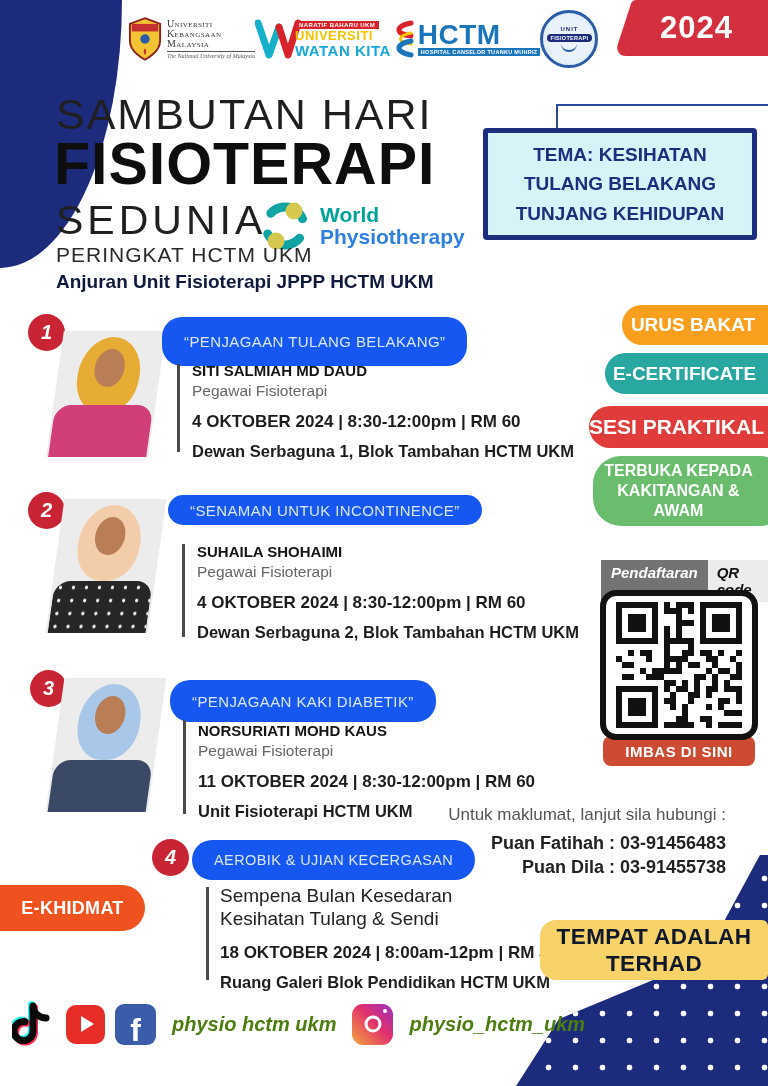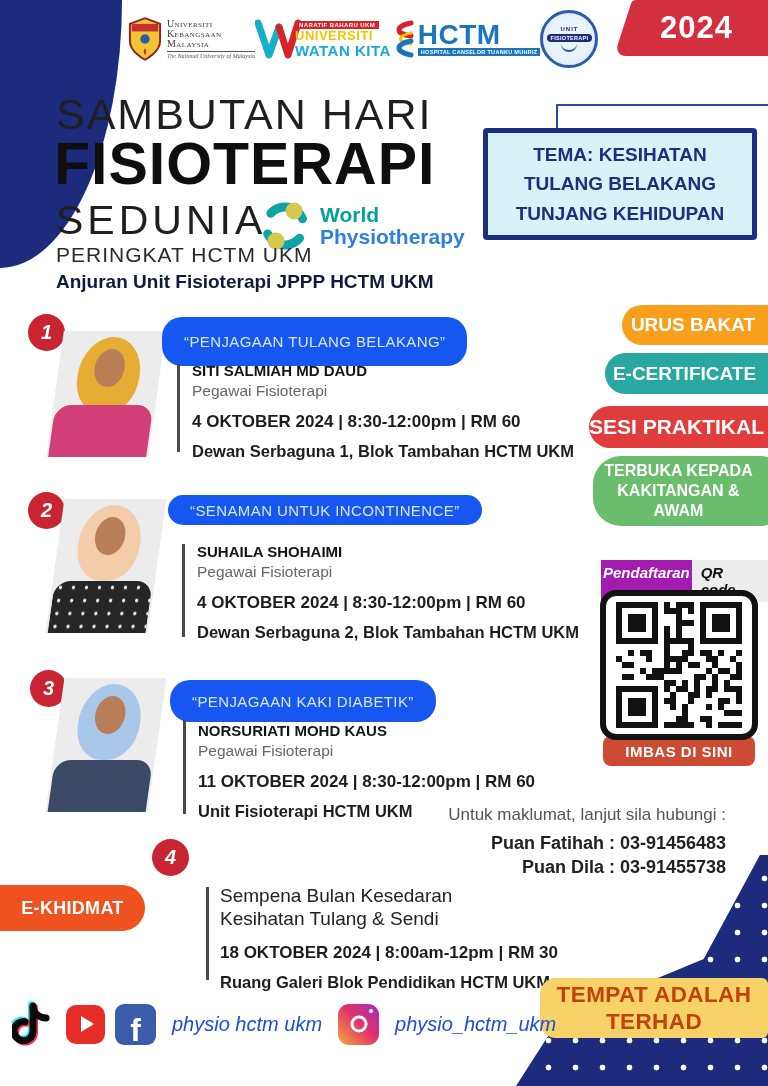--- a/index.html
+++ b/index.html
@@ -62,21 +62,21 @@
   
   .ribbon { color:#fff; font-weight:800; display:flex; align-items:center; justify-content:center; text-align:center;
     border-radius:24px; padding-right:24px; }
   .rb1 { left:622px; top:305px; width:166px; height:40px; background:#F8A01D; font-size:19px; }
   .rb2 { left:605px; top:353px; width:183px; height:41px; background:#29A7A1; font-size:19px; }
   .rb3 { left:589px; top:406px; width:199px; height:42px; background:#E13C3C; font-size:21px; }
   .rb4 { left:593px; top:456px; width:195px; height:70px; background:#69BD6C; font-size:16px; line-height:1.25; border-radius:28px; }
 
   
   .reg-labels { left:601px; top:560px; display:flex; font-style:italic; font-weight:700; font-size:15px; }
-  .reg-red { background:#a21caf; color:#fff; padding:4px 2px; }
+  .reg-red { background:#737373; color:#fff; padding:4px 10px; }
   .reg-gray { background:#ECECEC; color:#111; padding:4px 9px; }
   .imbas { left:603px; top:736px; width:152px; height:30px; background:#CD4A33; border-radius:8px;
     color:#fff; font-weight:700; font-size:15px; display:flex; align-items:center; justify-content:center; letter-spacing:.5px; }
   .qr-box { left:600px; top:590px; width:158px; height:150px; background:#fff; border:6px solid #121212; border-radius:16px;
     display:flex; align-items:center; justify-content:center; }
 
   
   .num { width:37px; height:37px; border-radius:50%; background:#C92433; color:#fff;
     display:flex; align-items:center; justify-content:center; font-weight:700; font-style:italic; font-size:20px; }
   .photo { background:#ECECEC; transform:skewX(-8deg); overflow:hidden; }
@@ -97,32 +97,32 @@
   .info .venue { font-weight:700; font-size:16.5px; color:#1d1d1d; }
   .info .desc { font-size:19px; color:#222; line-height:1.2; }
   .info .mt { margin-top:12px; }
 
   
   .ekhidmat { left:0; top:885px; width:145px; height:46px; background:#F0521F; border-radius:0 26px 26px 0;
     color:#fff; font-weight:800; font-size:18px; display:flex; align-items:center; justify-content:center; letter-spacing:.3px; }
   .contact { right:42px; top:805px; width:330px; text-align:right; }
   .contact .intro { font-size:17px; color:#555; margin-bottom:6px; }
   .contact .ph { font-weight:700; font-size:18px; color:#222; line-height:1.35; }
-  .limited { left:540px; top:978px; width:228px; height:60px; background:#F6D269; border-radius:16px 6px 6px 16px;
-    color:#c2410c; font-weight:800; font-size:22.5px; line-height:1.2; display:flex; align-items:center; justify-content:center;
+  .limited { left:540px; top:920px; width:228px; height:60px; background:#F6D269; border-radius:16px 6px 6px 16px;
+    color:#0f172a; font-weight:800; font-size:22.5px; line-height:1.2; display:flex; align-items:center; justify-content:center;
     text-align:center; letter-spacing:.4px; padding:0 10px; }
 
   
   .social { left:12px; top:1000px; display:flex; align-items:center; gap:10px; }
   .tiktok { width:44px; height:48px; }
   .yt { width:39px; height:39px; background:#E62D27; border-radius:10px; display:flex; align-items:center; justify-content:center; }
   .yt-play { width:0; height:0; border-left:13px solid #fff; border-top:8px solid transparent; border-bottom:8px solid transparent; margin-left:3px; }
   .fb { width:41px; height:41px; background:#3B5CA8; border-radius:9px; display:flex; align-items:flex-end; justify-content:center; overflow:hidden; }
   .fb span { color:#fff; font-weight:800; font-size:32px; line-height:30px; }
-  .handle { font-weight:400; font-style:italic; font-size:20px; color:#1d4ed8; margin:0 6px; }
+  .handle { font-weight:700; font-style:italic; font-size:20px; color:#4d7c0f; margin:0 6px; }
   .ig { width:41px; height:41px; border-radius:11px; background:linear-gradient(45deg,#F5A83C,#E1306C 55%,#9B30BF); position:relative; }
   .ig-lens { position:absolute; left:50%; top:50%; transform:translate(-50%,-50%); width:17px; height:17px; border:3px solid #fff; border-radius:50%; }
   .ig-dot { position:absolute; right:6px; top:5px; width:4px; height:4px; background:#fff; border-radius:50%; }
 </style>
 </head>
 <body>
 
 <div class="poster">
 
   <div class="abs corner-tl"></div>
@@ -252,20 +252,21 @@
   <div class="abs topic-pill" style="left:170px; top:672px; height:42px;margin-top:8px;">“PENJAGAAN KAKI DIABETIK”</div>
   <div class="abs vline" style="left:183px; top:720px; height:94px;"></div>
   <div class="abs info" style="left:198px; top:722px;">
     <span class="name">NORSURIATI MOHD KAUS</span>
     <span class="role">Pegawai Fisioterapi</span>
     <span class="dt">11 OKTOBER 2024 | 8:30-12:00pm | RM 60</span>
     <span class="venue">Unit Fisioterapi HCTM UKM</span>
   </div>
 
   <div class="abs num" style="left:152px; top:839px;">4</div>
+  <div class="abs topic-pill" style="left:192px; top:840px; height:40px; font-size:14.5px;">AEROBIK &amp; UJIAN KECERGASAN</div>
   <div class="abs vline" style="left:206px; top:887px; height:93px;"></div>
   <div class="abs info" style="left:220px; top:885px;">
     <span class="desc">Sempena Bulan Kesedaran</span>
     <span class="desc">Kesihatan Tulang &amp; Sendi</span>
     <span class="dt mt">18 OKTOBER 2024 | 8:00am-12pm | RM 30</span>
     <span class="venue">Ruang Galeri Blok Pendidikan HCTM UKM</span>
   </div>
 
   <div class="abs reg-labels">
     <span class="reg-red">Pendaftaran</span>

